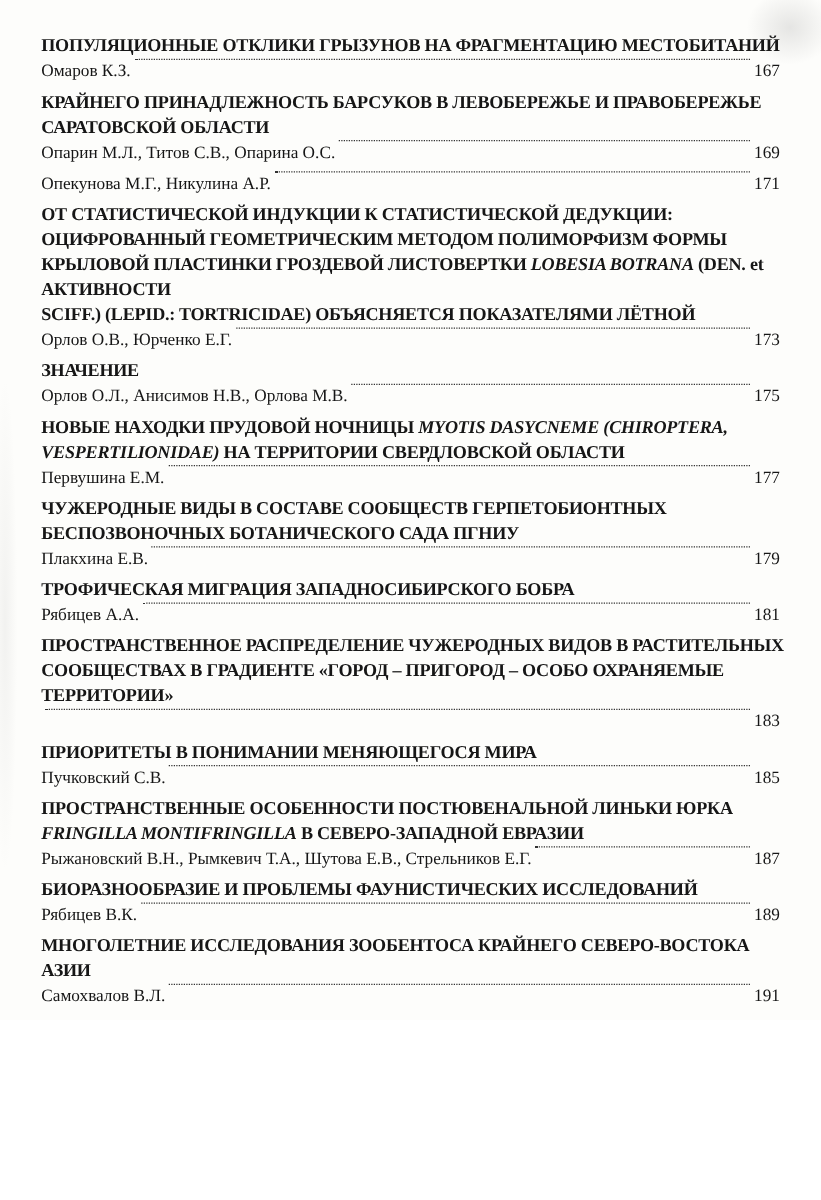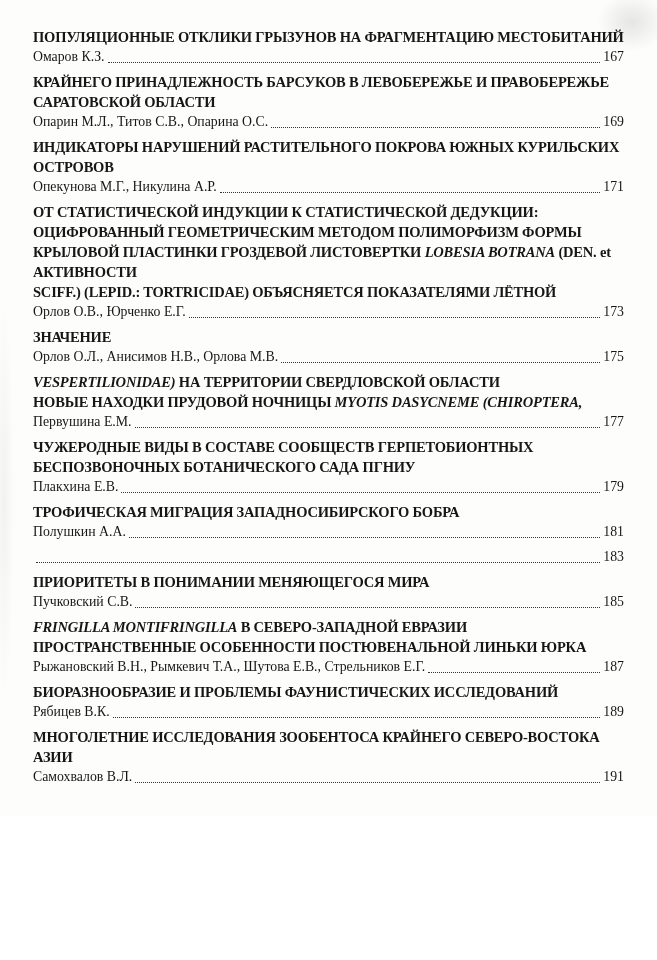--- a/index.html
+++ b/index.html
@@ -29,21 +29,21 @@
   .tline {
     font-weight:bold;
     font-size:14.5px;
     line-height:20px;
     letter-spacing:-0.2px;
     white-space:nowrap;
   }
   .tline .ital { font-style:italic; }
   .author-row {
     display:flex;
-    align-items:flex-end;
+    align-items:flex-start;
     font-size:13.8px;
     line-height:20px;
   }
   .authors { white-space:nowrap; }
   .leader {
     flex:1;
     margin:0 3px 4px 3px;
     border-bottom:1.6px dotted #333;
     min-width:12px;
   }
@@ -80,24 +80,20 @@
           <div class="tline"><span>САРАТОВСКОЙ ОБЛАСТИ</span></div>
         </div>
     <div class="author-row">
       <span class="authors">Опарин М.Л., Титов С.В., Опарина О.С.</span>
       <span class="leader"></span>
       <span class="pagenum">169</span>
     </div>
   </div>
 
   <div class="entry">
-    <div class="title">
-          <div class="tline"><span>ИНДИКАТОРЫ НАРУШЕНИЙ РАСТИТЕЛЬНОГО ПОКРОВА ЮЖНЫХ КУРИЛЬСКИХ</span></div>
-          <div class="tline"><span>ОСТРОВОВ</span></div>
-        </div>
     <div class="author-row">
       <span class="authors">Опекунова М.Г., Никулина А.Р.</span>
       <span class="leader"></span>
       <span class="pagenum">171</span>
     </div>
   </div>
 
   <div class="entry">
     <div class="title">
           <div class="tline"><span>ОТ СТАТИСТИЧЕСКОЙ ИНДУКЦИИ К СТАТИСТИЧЕСКОЙ ДЕДУКЦИИ:</span></div>
@@ -119,22 +115,22 @@
         </div>
     <div class="author-row">
       <span class="authors">Орлов О.Л., Анисимов Н.В., Орлова М.В.</span>
       <span class="leader"></span>
       <span class="pagenum">175</span>
     </div>
   </div>
 
   <div class="entry">
     <div class="title">
+          <div class="tline"><span>НОВЫЕ НАХОДКИ ПРУДОВОЙ НОЧНИЦЫ </span><span class="ital">MYOTIS DASYCNEME (CHIROPTERA,</span></div>
           <div class="tline"><span class="ital">VESPERTILIONIDAE)</span><span> НА ТЕРРИТОРИИ СВЕРДЛОВСКОЙ ОБЛАСТИ</span></div>
-          <div class="tline"><span>НОВЫЕ НАХОДКИ ПРУДОВОЙ НОЧНИЦЫ </span><span class="ital">MYOTIS DASYCNEME (CHIROPTERA,</span></div>
         </div>
     <div class="author-row">
       <span class="authors">Первушина Е.М.</span>
       <span class="leader"></span>
       <span class="pagenum">177</span>
     </div>
   </div>
 
   <div class="entry">
     <div class="title">
@@ -146,48 +142,53 @@
       <span class="leader"></span>
       <span class="pagenum">179</span>
     </div>
   </div>
 
   <div class="entry">
     <div class="title">
           <div class="tline"><span>ТРОФИЧЕСКАЯ МИГРАЦИЯ ЗАПАДНОСИБИРСКОГО БОБРА</span></div>
         </div>
     <div class="author-row">
-      <span class="authors">Полушкин А.А.</span>
+      <span class="authors">Рябицев А.А.</span>
       <span class="leader"></span>
       <span class="pagenum">181</span>
     </div>
   </div>
 
   <div class="entry">
+    <div class="title">
+          <div class="tline"><span>ПРОСТРАНСТВЕННОЕ РАСПРЕДЕЛЕНИЕ ЧУЖЕРОДНЫХ ВИДОВ В РАСТИТЕЛЬНЫХ</span></div>
+          <div class="tline"><span>СООБЩЕСТВАХ В ГРАДИЕНТЕ «ГОРОД – ПРИГОРОД – ОСОБО ОХРАНЯЕМЫЕ</span></div>
+          <div class="tline"><span>ТЕРРИТОРИИ»</span></div>
+        </div>
     <div class="author-row">
       <span class="leader"></span>
       <span class="pagenum">183</span>
     </div>
   </div>
 
   <div class="entry">
     <div class="title">
           <div class="tline"><span>ПРИОРИТЕТЫ В ПОНИМАНИИ МЕНЯЮЩЕГОСЯ МИРА</span></div>
         </div>
     <div class="author-row">
       <span class="authors">Пучковский С.В.</span>
       <span class="leader"></span>
       <span class="pagenum">185</span>
     </div>
   </div>
 
   <div class="entry">
     <div class="title">
+          <div class="tline"><span>ПРОСТРАНСТВЕННЫЕ ОСОБЕННОСТИ ПОСТЮВЕНАЛЬНОЙ ЛИНЬКИ ЮРКА</span></div>
           <div class="tline"><span class="ital">FRINGILLA MONTIFRINGILLA</span><span> В СЕВЕРО-ЗАПАДНОЙ ЕВРАЗИИ</span></div>
-          <div class="tline"><span>ПРОСТРАНСТВЕННЫЕ ОСОБЕННОСТИ ПОСТЮВЕНАЛЬНОЙ ЛИНЬКИ ЮРКА</span></div>
         </div>
     <div class="author-row">
       <span class="authors">Рыжановский В.Н., Рымкевич Т.А., Шутова Е.В., Стрельников Е.Г.</span>
       <span class="leader"></span>
       <span class="pagenum">187</span>
     </div>
   </div>
 
   <div class="entry">
     <div class="title">

